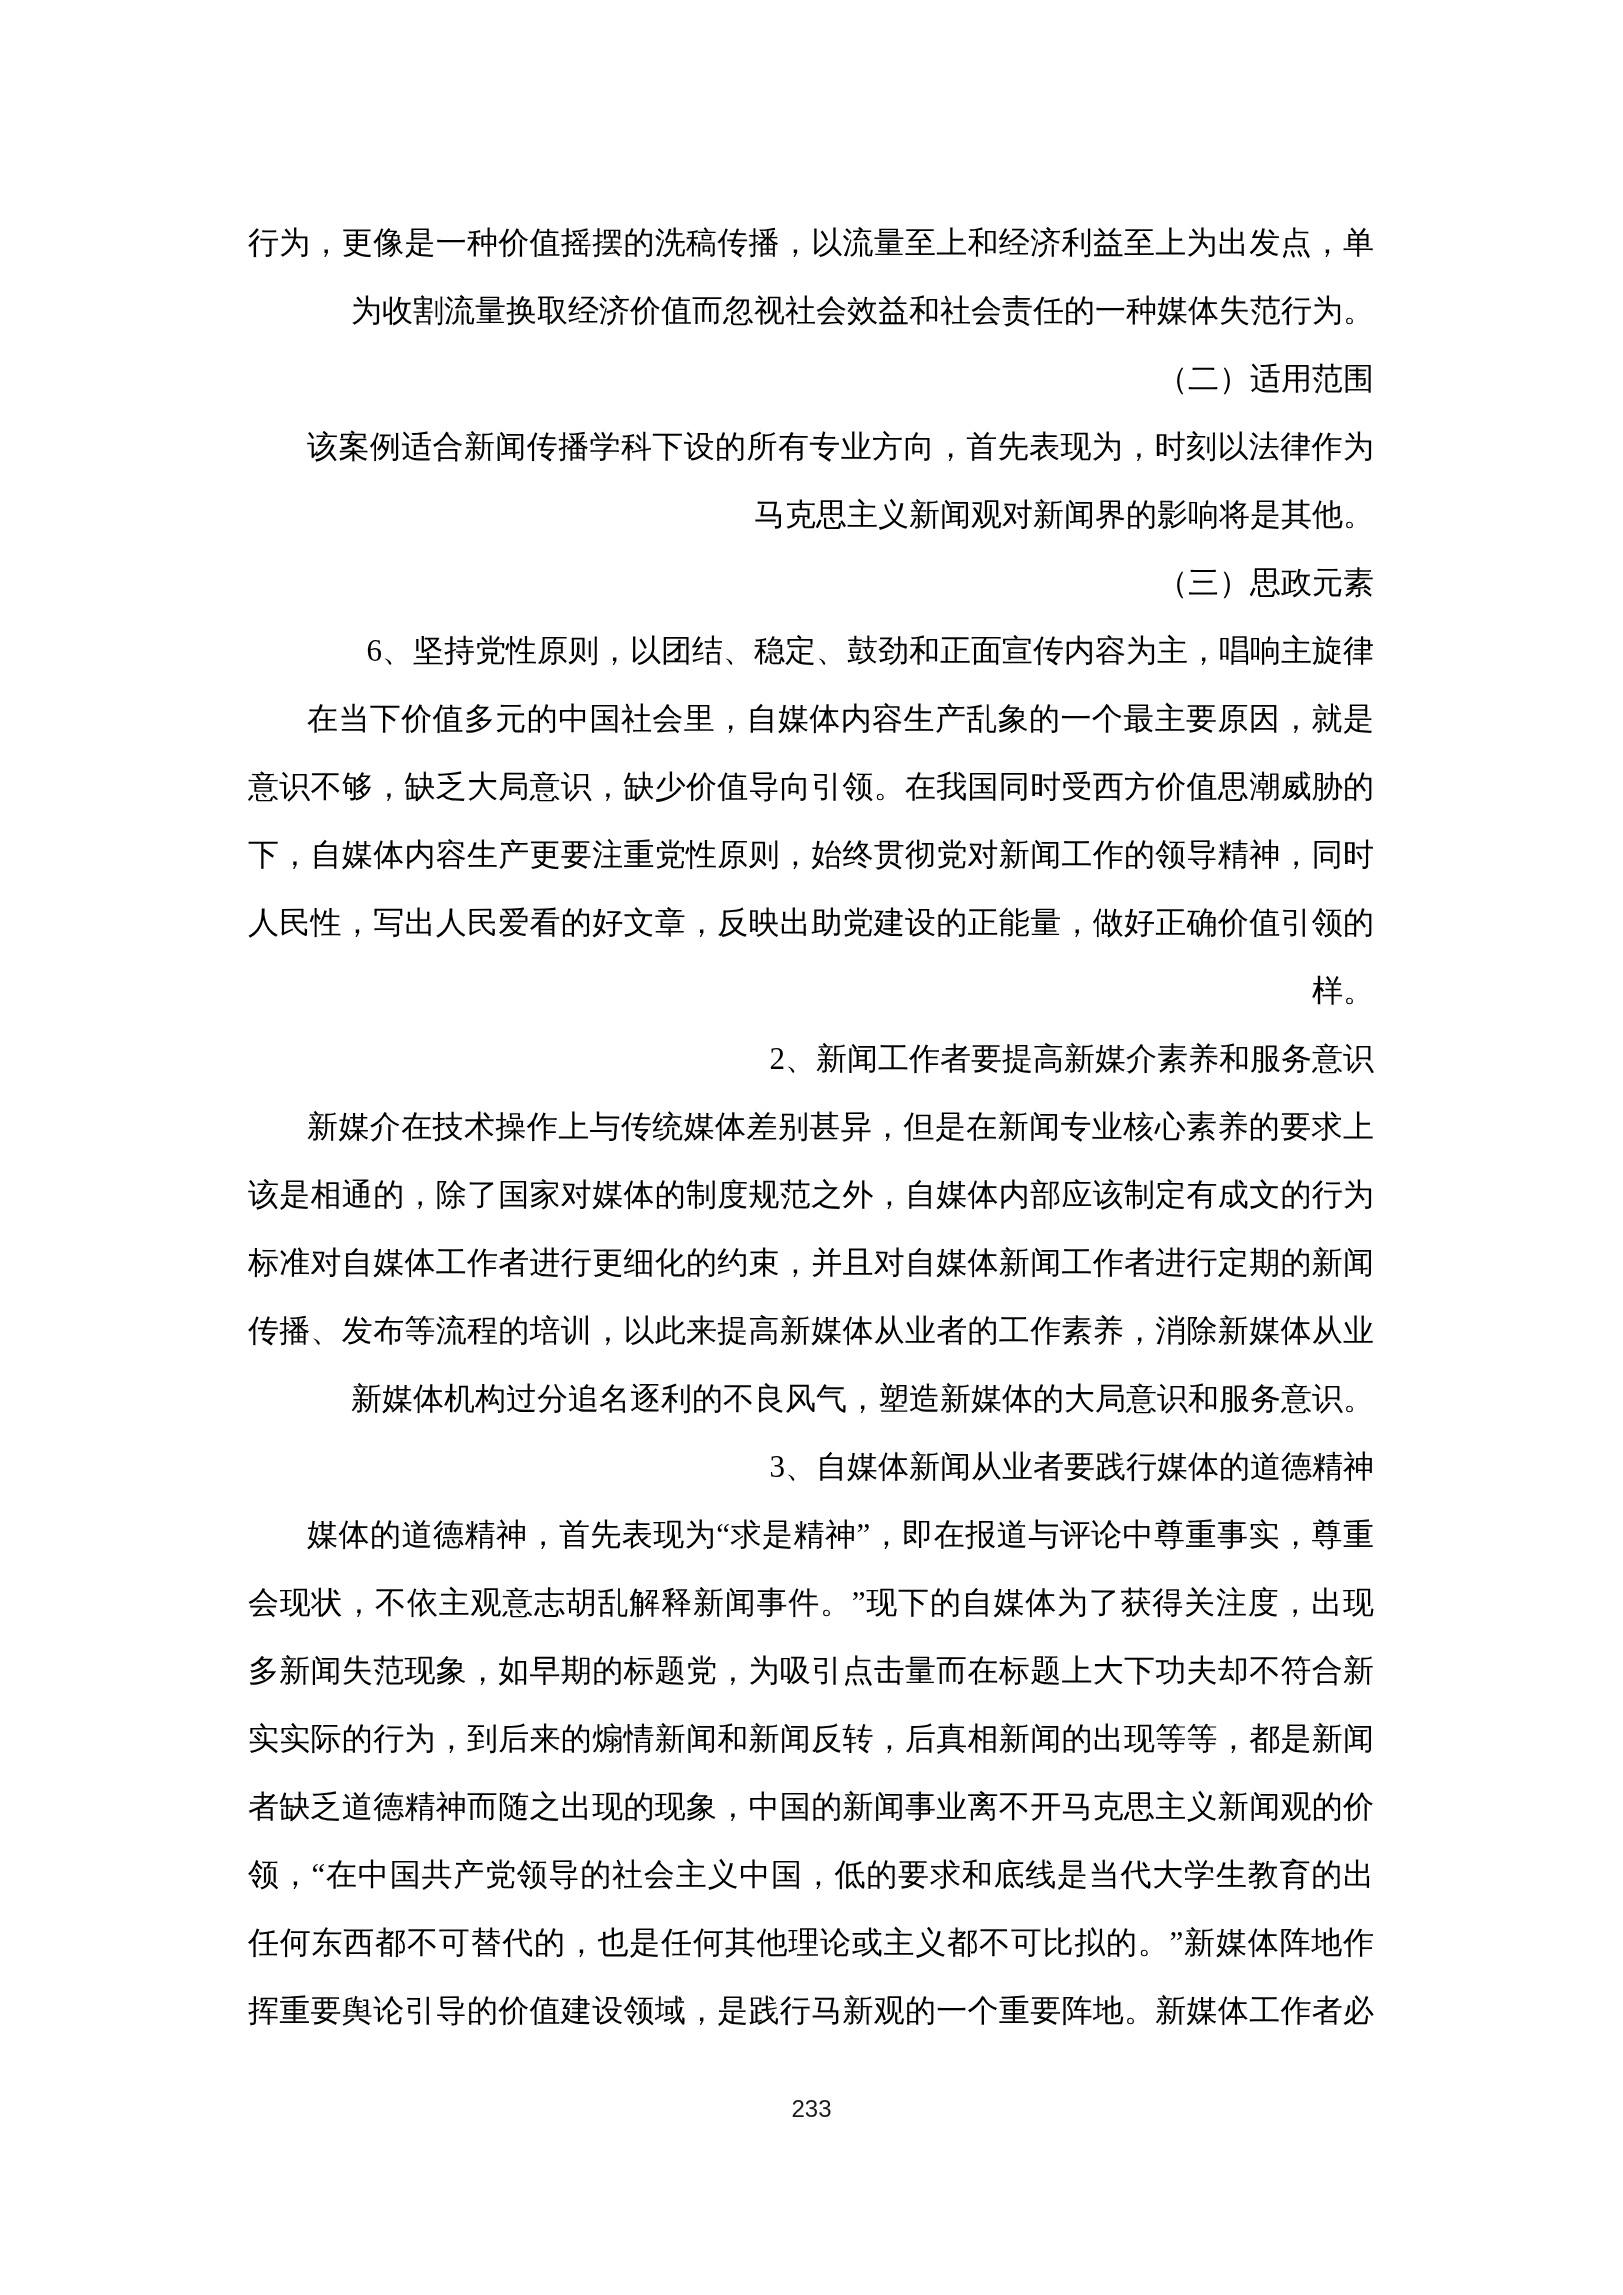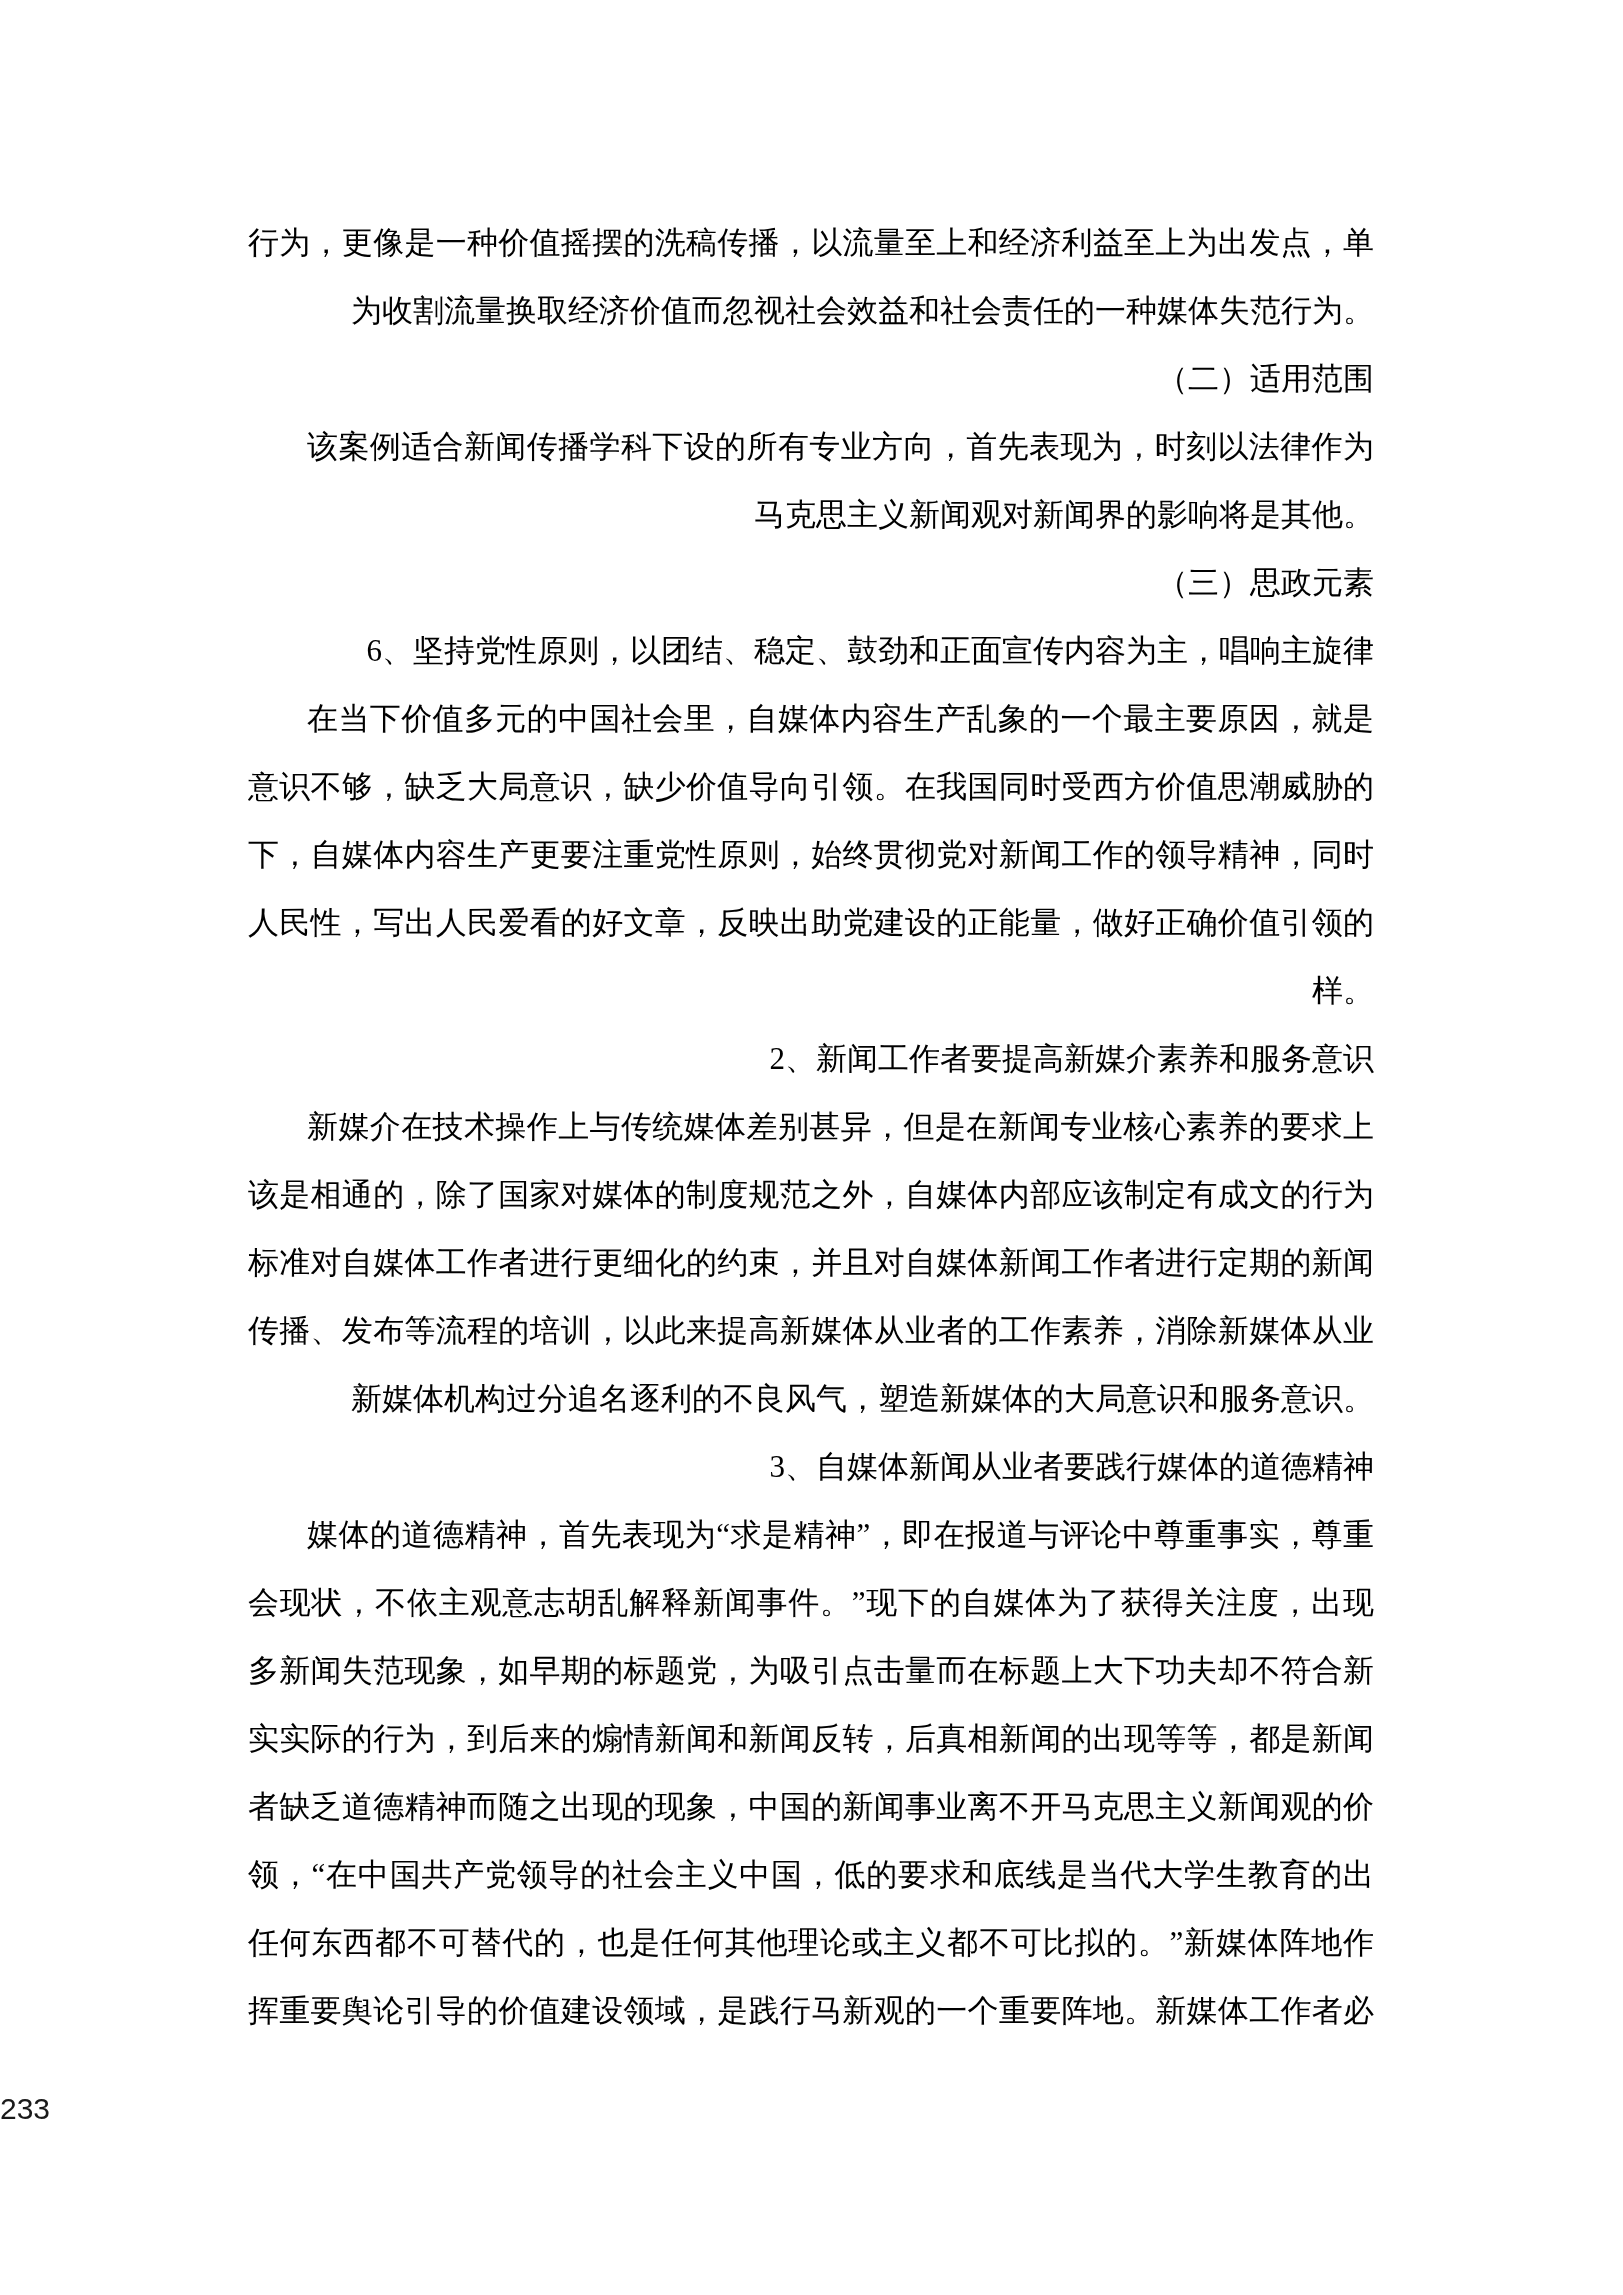--- a/index.html
+++ b/index.html
@@ -40,22 +40,23 @@
     text-justify: inter-character;
   }
   .line.indent {
     padding-left: 59px;
   }
   .footer {
     position: absolute;
     top: 2087px;
     left: 0;
     width: 100%;
+    text-align: center;
     font-family: "Liberation Sans", "DejaVu Sans", sans-serif;
-    font-size: 30px;
+    font-size: 24px;
     line-height: 44px;
     color: #1a1a1a;
   }
 </style>
 </head>
 <body>
 
 <div class="page">
   <div class="content" id="doc-content">
       <div class="para body">

